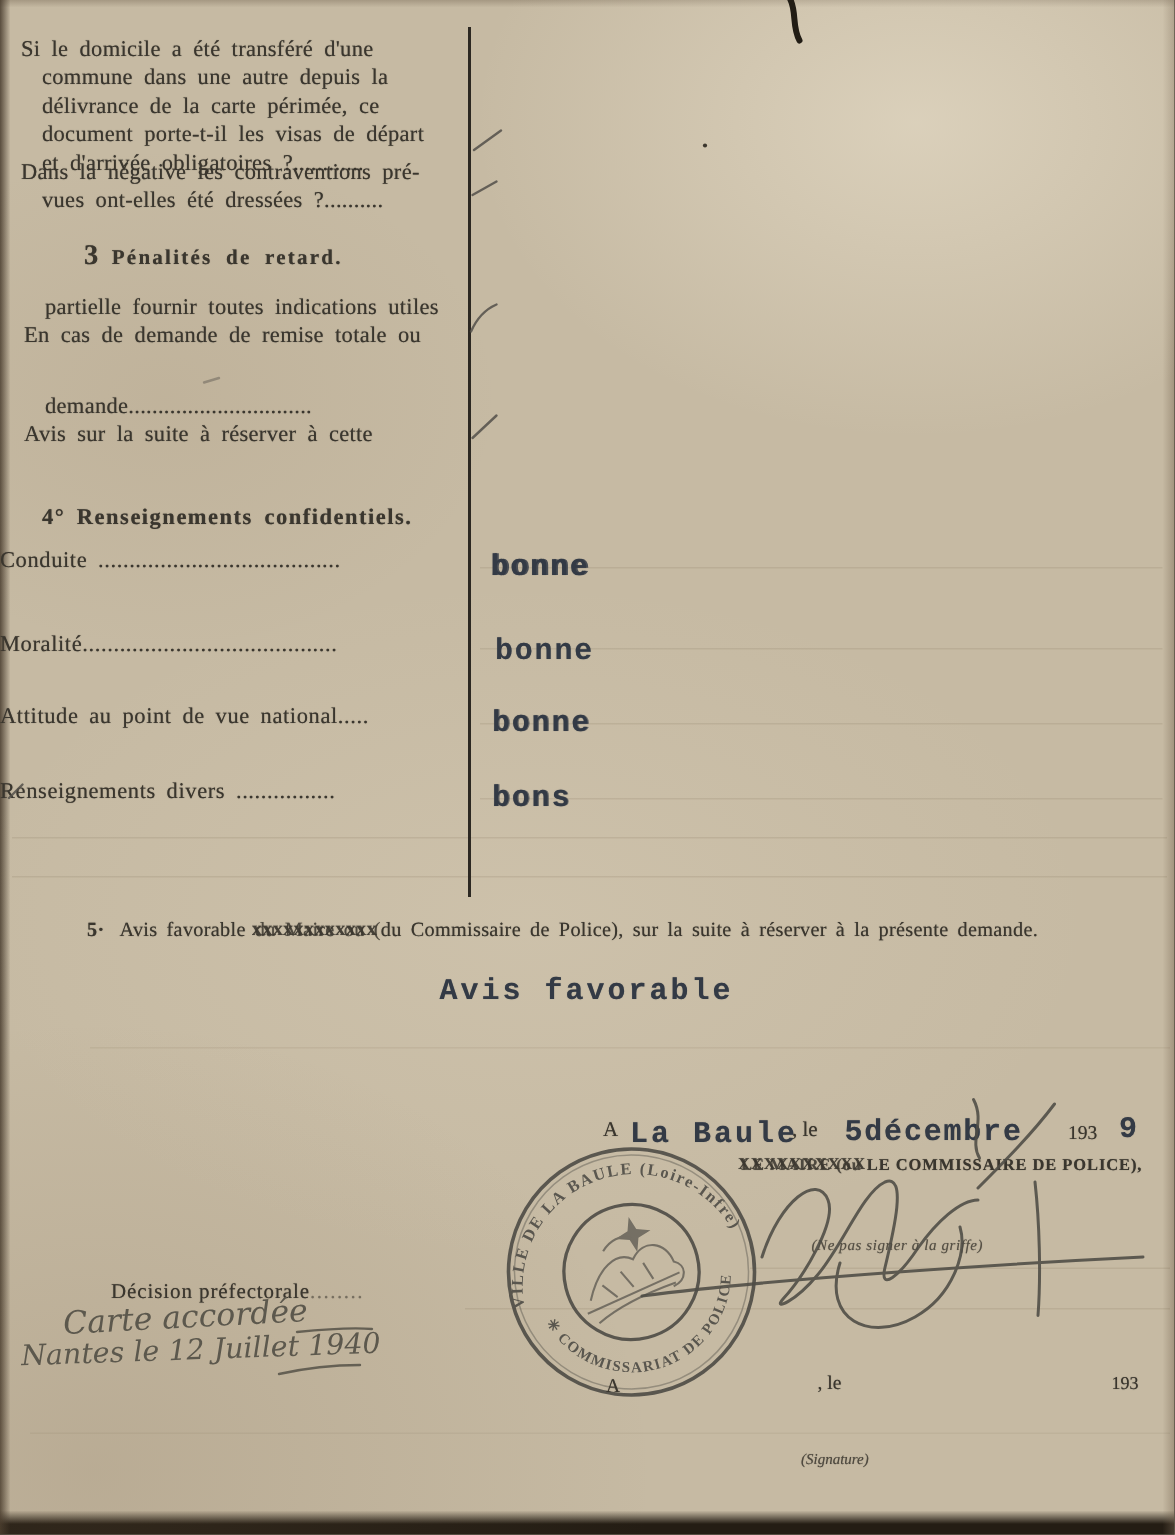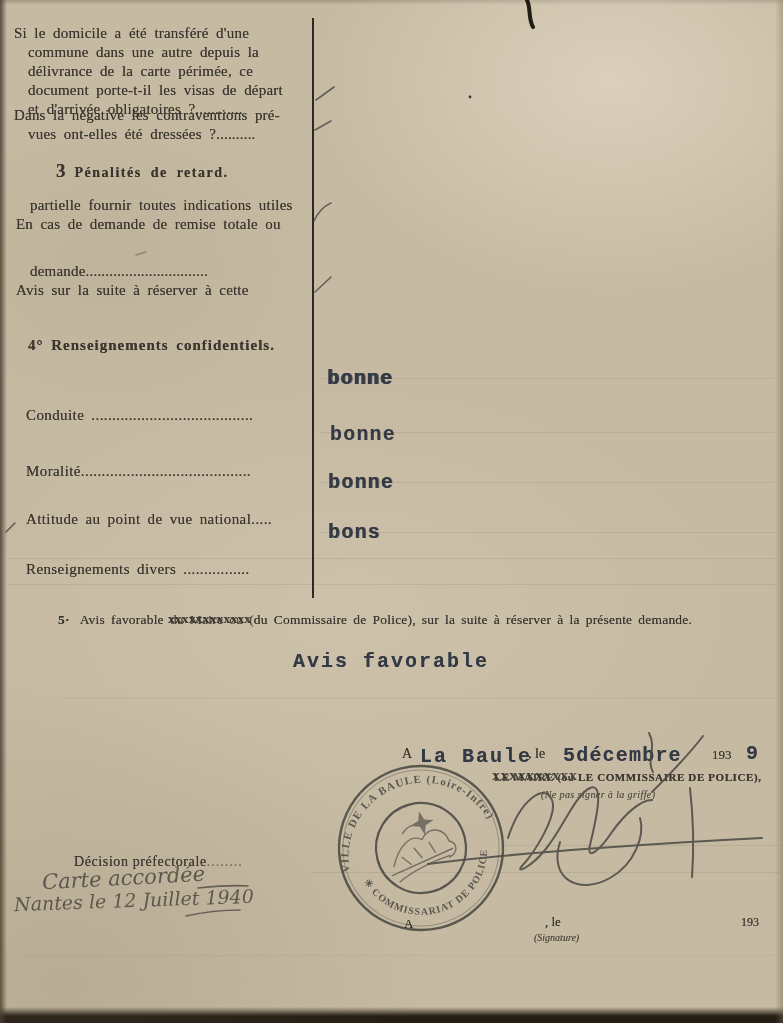--- a/index.html
+++ b/index.html
@@ -24,30 +24,30 @@
   .typed{position:absolute;font-family:"Liberation Mono","DejaVu Sans Mono",monospace;
          color:#333a45;font-weight:bold;font-size:20px;letter-spacing:1.2px;white-space:nowrap;
          text-shadow:0 0 .5px rgba(51,58,69,.55);}
   .ot{text-shadow:1.3px 0 0 rgba(51,58,69,.85),0 0 .6px rgba(51,58,69,.6);}
   .smudge{text-shadow:.8px 0 0 rgba(51,58,69,.6),0 0 .6px rgba(51,58,69,.5);}
   .fl{position:absolute;height:1px;background:rgba(100,80,55,.12);}
   #vrule{position:absolute;left:312px;top:18px;width:2px;height:580px;background:#2c2822;}
   .h-num{font-size:19px;font-weight:bold;letter-spacing:1px;}
   .h-txt{font-size:14px;font-weight:bold;letter-spacing:1.5px;word-spacing:4px;}
   .conf-row{position:absolute;left:0;width:783px;}
-  .conf-row .lbl{position:absolute;left:26px;font-size:15px;letter-spacing:.4px;word-spacing:3px;
-                 color:#3a362e;white-space:nowrap;text-shadow:0 0 .6px rgba(58,54,46,.7);margin-top:41px;}
+  .conf-row .lbl{position:absolute;left:0;font-size:15px;letter-spacing:.4px;word-spacing:3px;
+                 color:#3a362e;white-space:nowrap;text-shadow:0 0 .6px rgba(58,54,46,.7);}
   .struck{position:relative;display:inline-block;}
   .xbase{opacity:.85;}
   .xover{position:absolute;left:-2px;right:-2px;top:-1px;overflow:hidden;white-space:nowrap;
          font-weight:bold;opacity:.92;}
   #avis5{font-size:13.5px;letter-spacing:.2px;word-spacing:2.5px;white-space:nowrap;}
   #avis5 .num5{font-weight:bold;margin-right:10px;}
   #signer{font-size:11px;font-weight:bold;letter-spacing:.6px;white-space:nowrap;}
-  .it{font-style:italic;}
+  .it{font-style:italic;margin-top:36px;}
   .hand{position:absolute;font-style:italic;color:#5c584d;white-space:nowrap;
         font-family:"DejaVu Serif","Liberation Serif",serif;}
   svg{position:absolute;pointer-events:none;}
   .ruledots{opacity:.55;letter-spacing:1px;}
 </style>
 </head>
 <body>
 
 <div id="paper">
 

